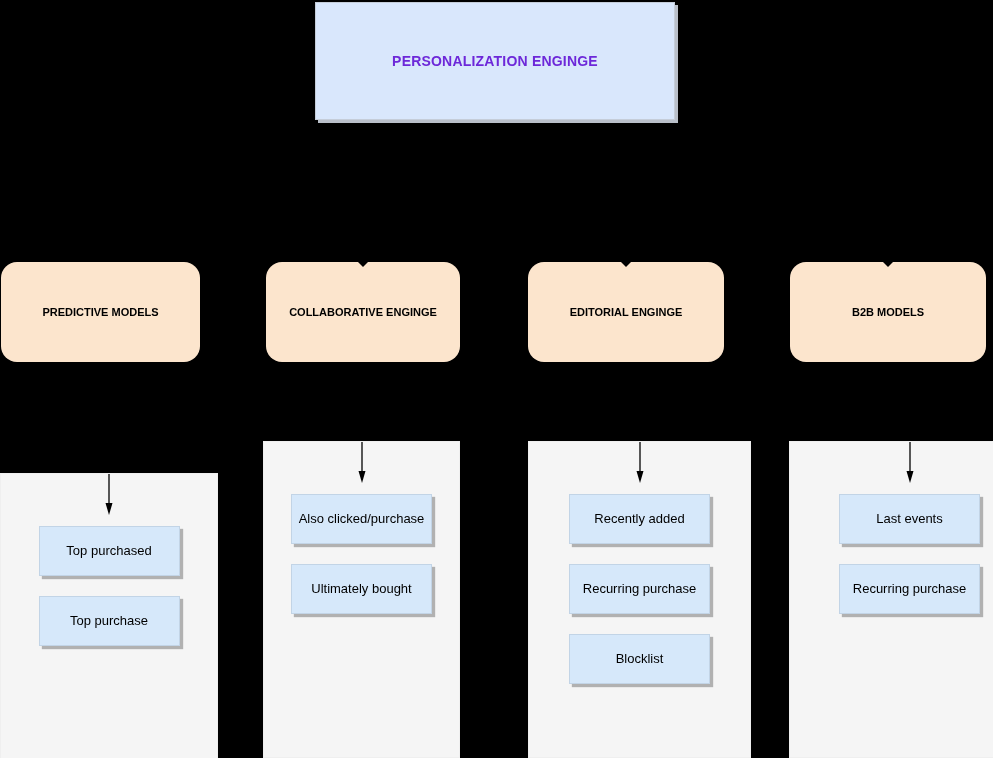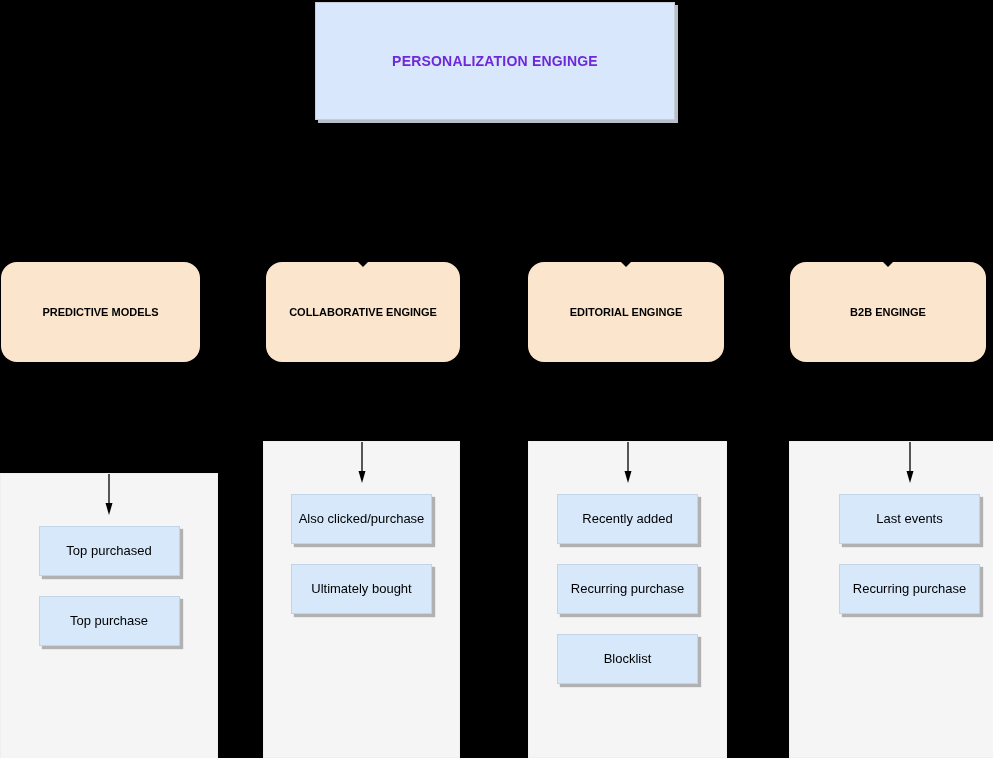--- a/index.html
+++ b/index.html
@@ -57,21 +57,21 @@
     background: #f5f5f5;
     border: 1px solid #efefef;
     box-sizing: border-box;
     display: flex; flex-direction: column;
     align-items: center;
     padding-top: 52px;
     gap: 20px;
   }
   .column.c1 { left: 0;     width: 218px; margin-top: 32px; }
   .column.c2 { left: 263px; width: 197px; }
-  .column.c3 { left: 528px; width: 199px; }
+  .column.c3 { left: 528px; width: 223px; }
   .column.c4 { left: 789px; width: 241px; }
 
   .arrow {
     position: absolute;
     top: 0; left: 50%;
     transform: translateX(-50%);
   }
 
   
   .item-node {
@@ -101,21 +101,21 @@
     <span>COLLABORATIVE ENGINGE</span>
   </div>
 
   <div class="model-node c3">
     <div class="notch"></div>
     <span>EDITORIAL ENGINGE</span>
   </div>
 
   <div class="model-node c4">
     <div class="notch"></div>
-    <span>B2B ENGINGE</span>
+    <span>B2B MODELS</span>
   </div>
 
   <div class="column c1">
     <svg class="arrow" width="16" height="42" viewBox="0 0 16 42">
       <line x1="8" y1="0" x2="8" y2="30" stroke="#000" stroke-width="1.3"></line>
       <polygon points="8,41 4.5,29 11.5,29" fill="#000"></polygon>
     </svg>
     <div class="item-node">Top purchased</div>
     <div class="item-node">Top purchase</div>
   </div>

